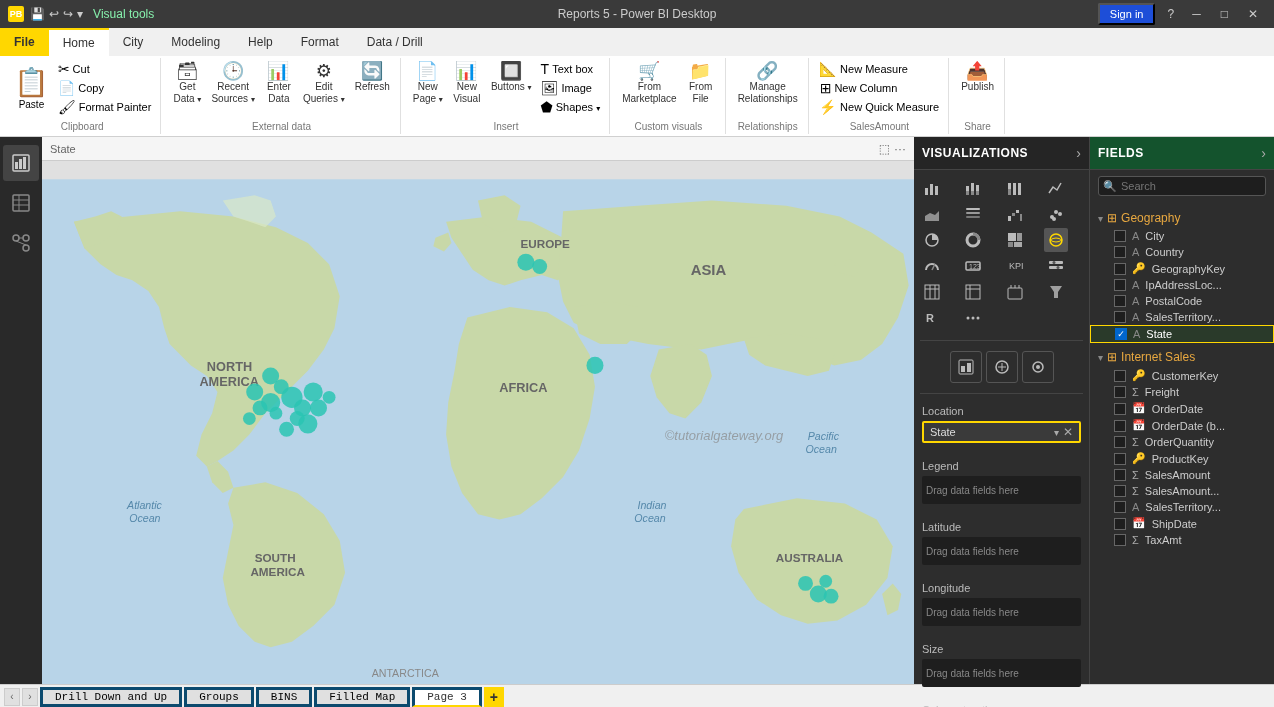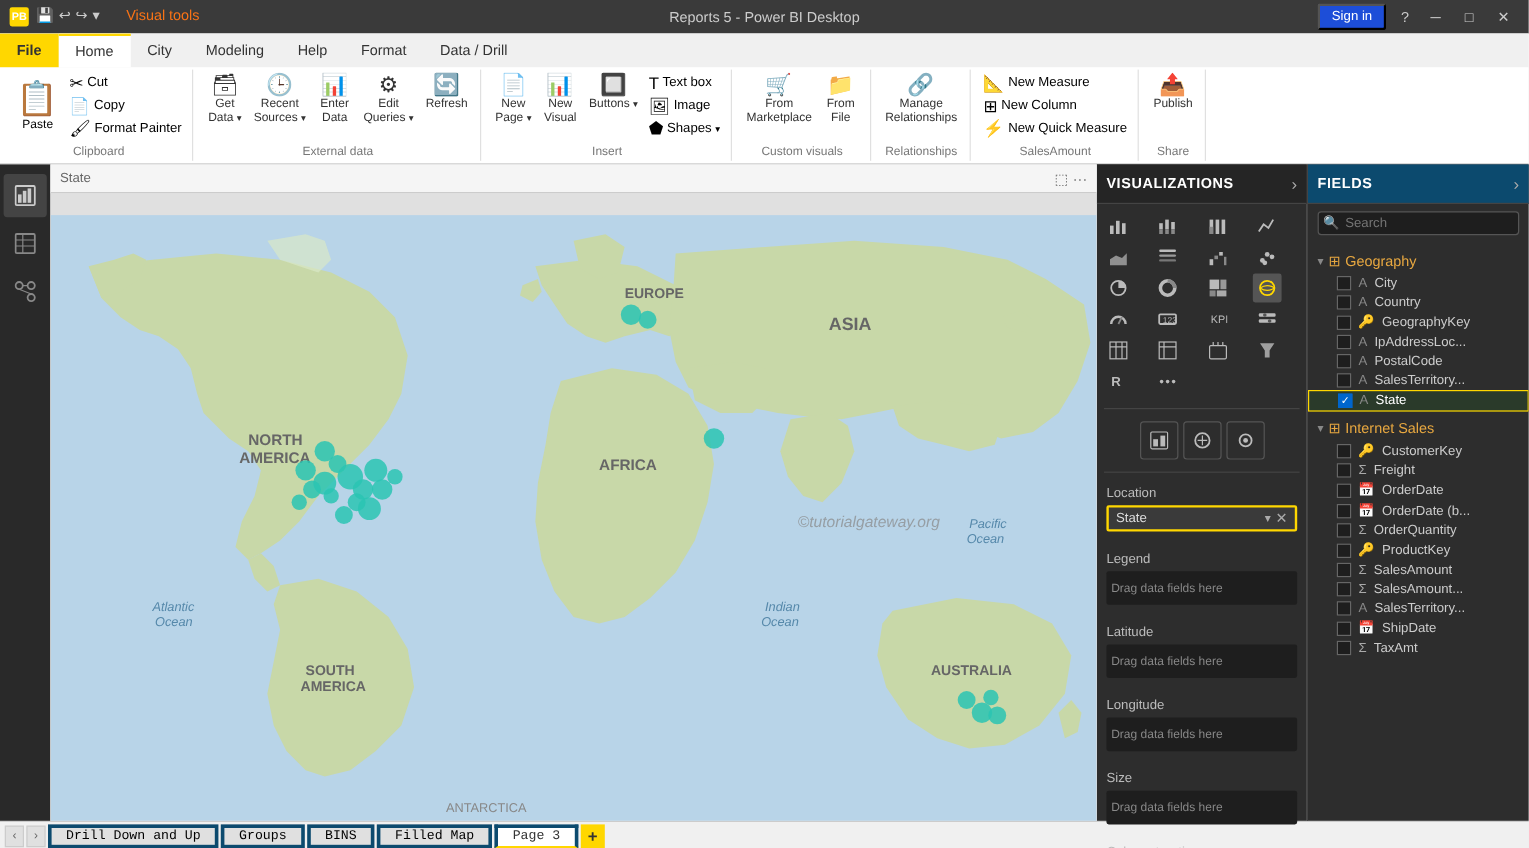--- a/index.html
+++ b/index.html
@@ -9,21 +9,21 @@
     .title-bar {
       height: 28px;
       background: #3a3a3a;
       display: flex;
       align-items: center;
       justify-content: space-between;
       padding: 0 8px;
       color: #fff;
       font-size: 12px;
     }
-    .title-bar-left { display: flex; align-items: flex-start; gap: 6px; }
+    .title-bar-left { display: flex; align-items: center; gap: 6px; }
     .title-bar-icons { display: flex; gap: 4px; align-items: center; }
     .title-icon { width: 16px; height: 16px; background: #ffd700; border-radius: 2px; display: flex; align-items: center; justify-content: center; font-size: 9px; font-weight: bold; }
 
     
     .ribbon { background: #fff; border-bottom: 1px solid #d0d0d0; }
     .ribbon-tabs { display: flex; background: #f0f0f0; height: 28px; }
     .ribbon-tab { padding: 0 14px; height: 28px; display: flex; align-items: center; font-size: 12px; cursor: pointer; color: #333; }
     .ribbon-tab.active { background: #fff; border-top: 2px solid #ffd700; color: #333; }
     .ribbon-tab.file { background: #ffd700; color: #333; font-weight: bold; padding: 0 14px; }
     .ribbon-body { display: flex; align-items: stretch; padding: 2px 4px; min-height: 80px; gap: 2px; }
@@ -76,21 +76,21 @@
     .field-well { padding: 4px 8px; }
     .field-well-label { font-size: 11px; color: #bbb; padding: 3px 0 2px 0; }
     .field-well-drop { min-height: 28px; background: #1e1e1e; border-radius: 2px; padding: 2px 4px; margin: 2px 0 6px 0; font-size: 10px; color: #888; display: flex; align-items: center; }
     .field-well-filled-text { font-size: 11px; color: #ddd; }
     .field-well-highlight { background: #3a3a3a; border: 2px solid #ffd700; border-radius: 2px; padding: 2px 6px; margin: 2px 0 6px 0; display: flex; align-items: center; justify-content: space-between; }
     .field-well-x { color: #aaa; font-size: 12px; cursor: pointer; }
     .field-well-dropdown { color: #aaa; font-size: 10px; cursor: pointer; margin-right: 2px; }
 
     
     .fields-panel { width: 185px; background: #2d2d2d; color: #ddd; display: flex; flex-direction: column; flex-shrink: 0; border-left: 1px solid #444; }
-    .fields-panel-header { display: flex; align-items: center; justify-content: space-between; padding: 8px 8px; background: #0c4a6e; border-bottom: 1px solid #444; }
+    .fields-panel-header { display: flex; align-items: center; justify-content: space-between; padding: 8px 8px; background: #14532d; border-bottom: 1px solid #444; }
     .fields-panel-title { font-size: 12px; font-weight: bold; color: #fff; letter-spacing: 0.5px; }
     .fields-search { margin: 6px 8px; position: relative; }
     .fields-search input { width: 100%; background: #1e1e1e; border: 1px solid #555; color: #ccc; padding: 3px 6px 3px 22px; border-radius: 3px; font-size: 11px; outline: none; }
     .fields-search-icon { position: absolute; left: 5px; top: 50%; transform: translateY(-50%); color: #888; font-size: 11px; }
     .fields-tree { flex: 1; overflow-y: auto; padding: 4px 0; }
     .field-category { padding: 2px 0; }
     .field-category-header { display: flex; align-items: center; gap: 4px; padding: 3px 8px; cursor: pointer; font-size: 12px; color: #e8a840; font-weight: 500; }
     .field-category-icon { font-size: 10px; color: #888; }
     .field-item { display: flex; align-items: center; gap: 6px; padding: 2px 8px 2px 24px; cursor: pointer; font-size: 11px; color: #ccc; }
     .field-item.highlighted { background: #3a4a3a; border: 1px solid #ffd700; color: #fff; }
@@ -120,21 +120,21 @@
 
 <div class="title-bar">
   <div class="title-bar-left">
     <div class="title-icon">PB</div>
     <div class="title-bar-icons">
       <span style="font-size:12px;color:#ccc;cursor:pointer">💾</span>
       <span style="font-size:12px;color:#ccc;cursor:pointer">↩</span>
       <span style="font-size:12px;color:#ccc;cursor:pointer">↪</span>
       <span style="font-size:12px;color:#ccc">▾</span>
     </div>
-    <span style="font-size:12px;color:#f97316;margin-left:16px">Visual tools</span>
+    <span style="font-size:12px;color:#86efac;margin-left:4px">Visual tools</span>
   </div>
   <span style="font-size:12px;color:#ccc;position:absolute;left:50%;transform:translateX(-50%)">Reports 5 - Power BI Desktop</span>
   <div style="display:flex;align-items:center;gap:4px">
     <button class="sign-in-btn">Sign in</button>
     <span style="font-size:12px;color:#ccc;cursor:pointer;padding:0 6px">?</span>
     <span style="color:#ccc;cursor:pointer;padding:0 8px;font-size:12px">─</span>
     <span style="color:#ccc;cursor:pointer;padding:0 8px;font-size:12px">□</span>
     <span style="color:#ccc;cursor:pointer;padding:0 8px;font-size:12px">✕</span>
   </div>
 </div>

